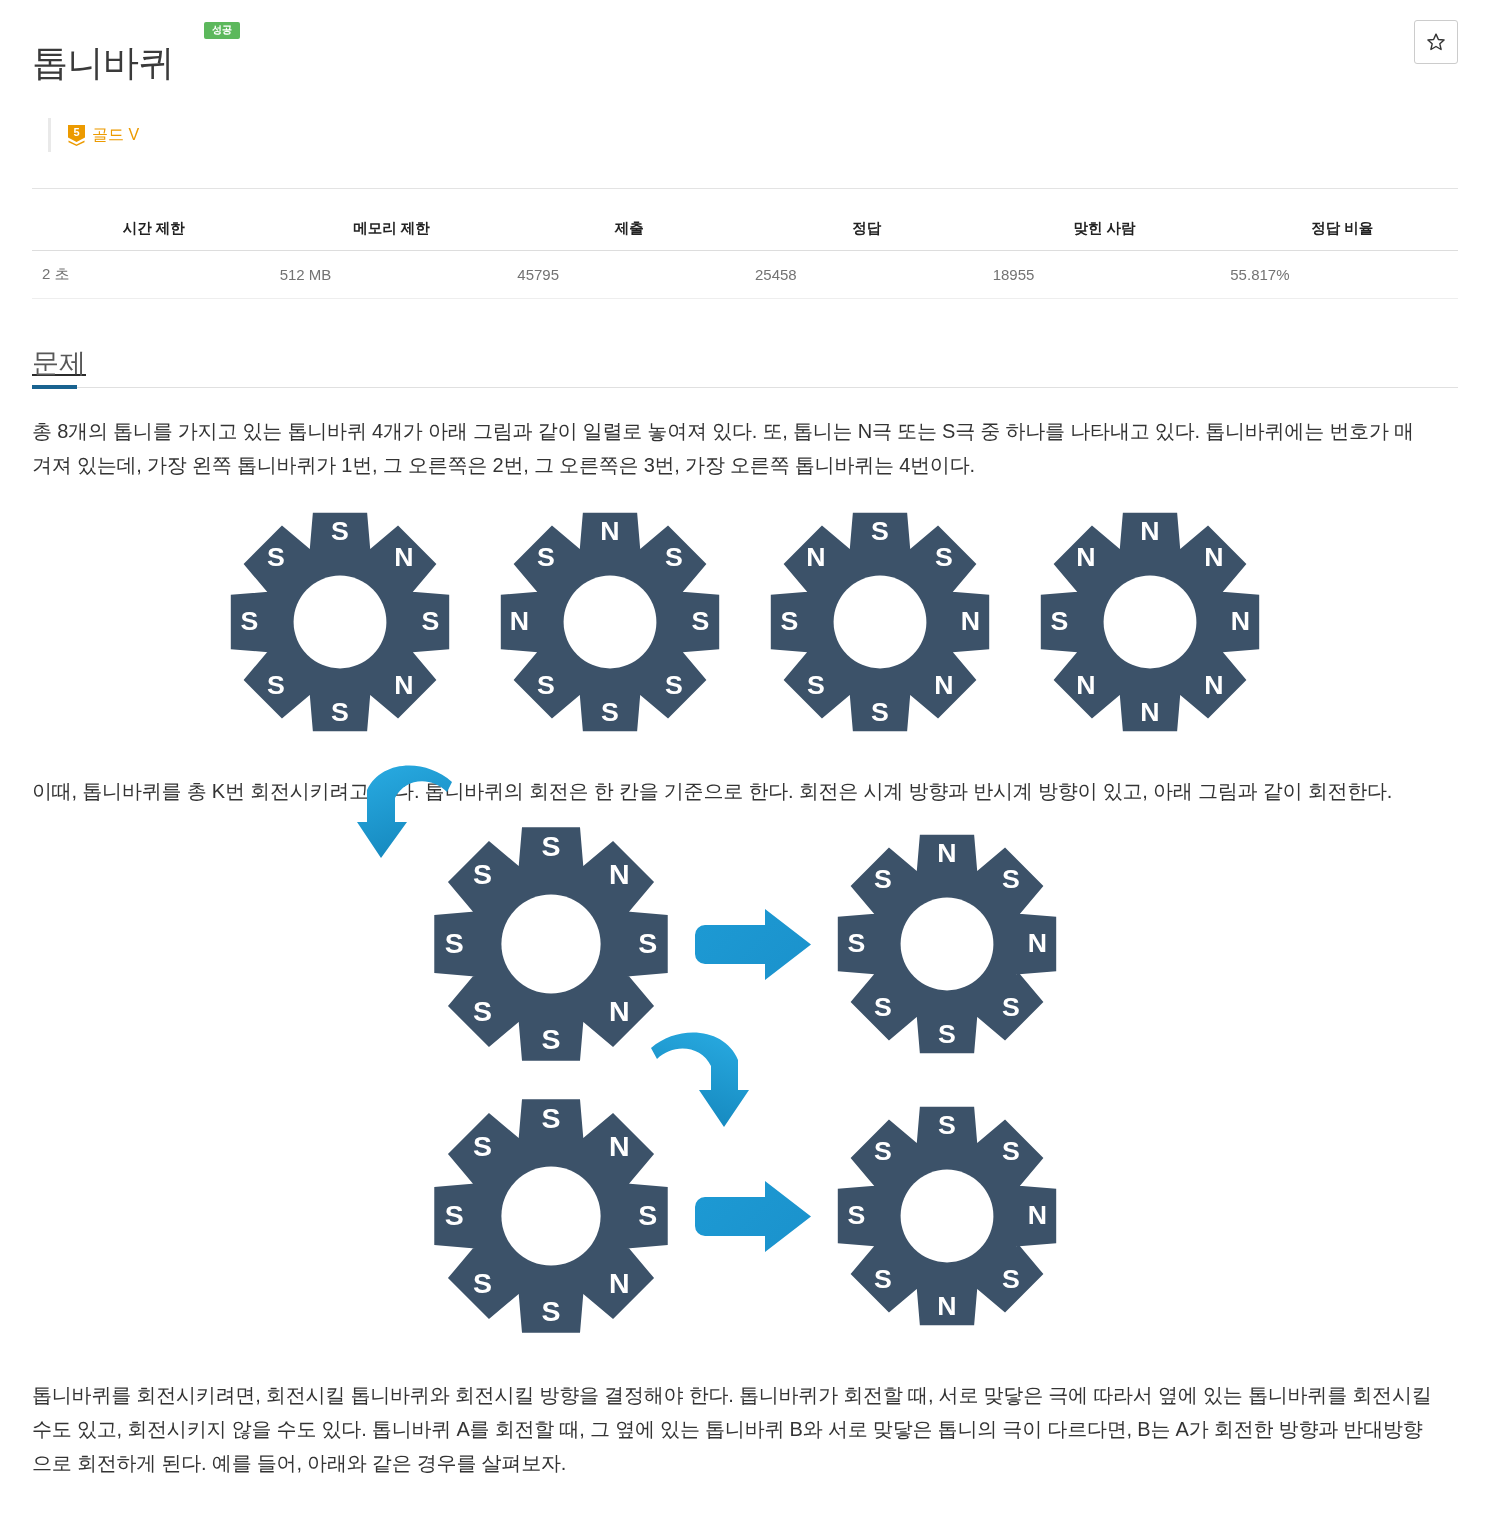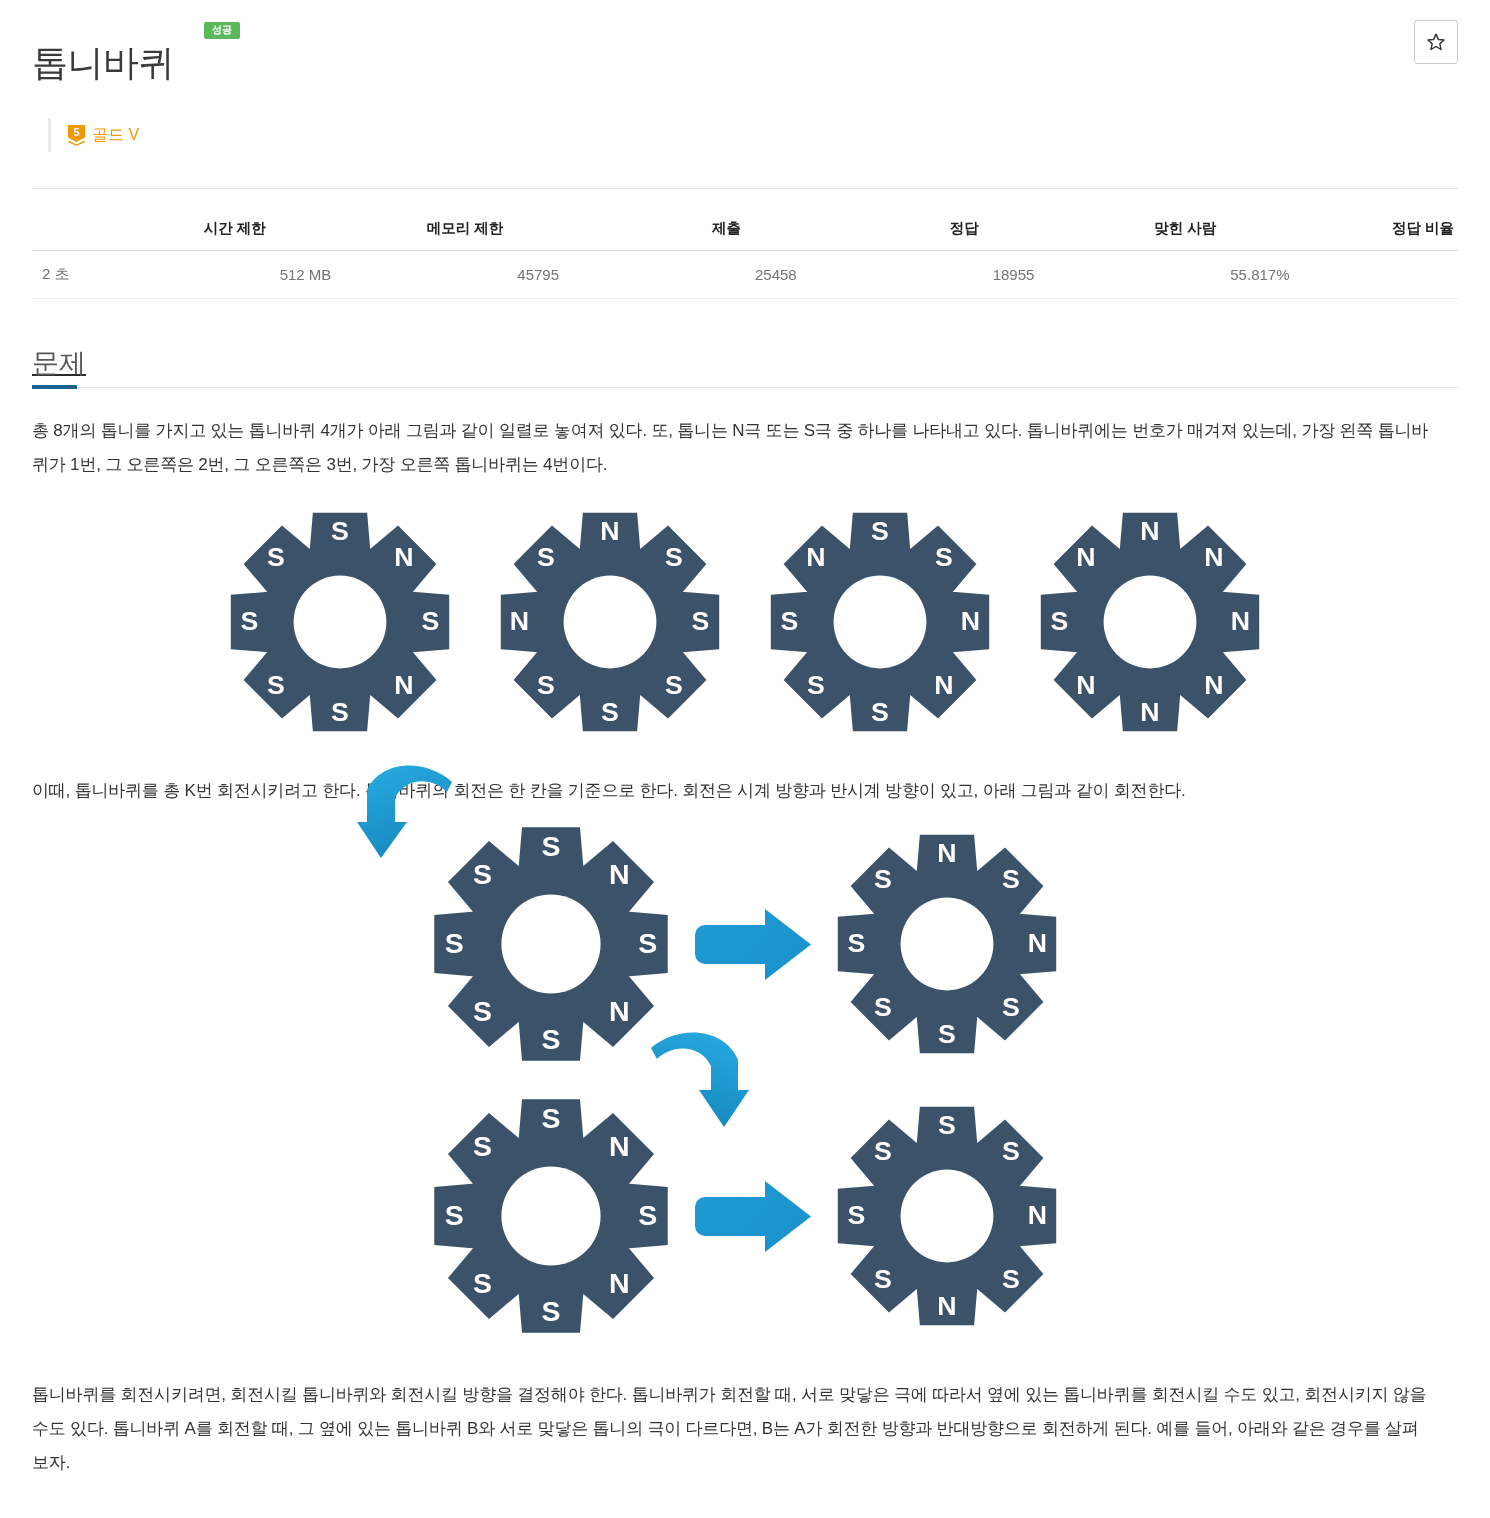--- a/index.html
+++ b/index.html
@@ -85,21 +85,21 @@
   }
 
   
   table.info-table {
     width: 100%;
     border-collapse: collapse;
     margin-top: 22px;
     table-layout: fixed;
   }
   table.info-table th {
-    text-align: right;
+    text-align: center;
     font-size: 14.5px;
     font-weight: 700;
     color: #222222;
     padding: 8px 4px 12px 10px;
     border-bottom: 1px solid #dddddd;
   }
   table.info-table td {
     text-align: left;
     font-size: 15px;
     font-weight: 400;
@@ -129,21 +129,21 @@
   .section-rule::before {
     content: "";
     position: absolute;
     left: 0; top: -2px;
     width: 45px; height: 4px;
     background: #196390;
   }
 
   
   .para {
-    font-size: 17px;
+    font-size: 20px;
     line-height: 34px;
     color: #333333;
     margin: 26px 0 0 0;
     letter-spacing: -0.2px;
     max-width: 1400px;
   }
 
   
   .figure-row {
     display: flex;

